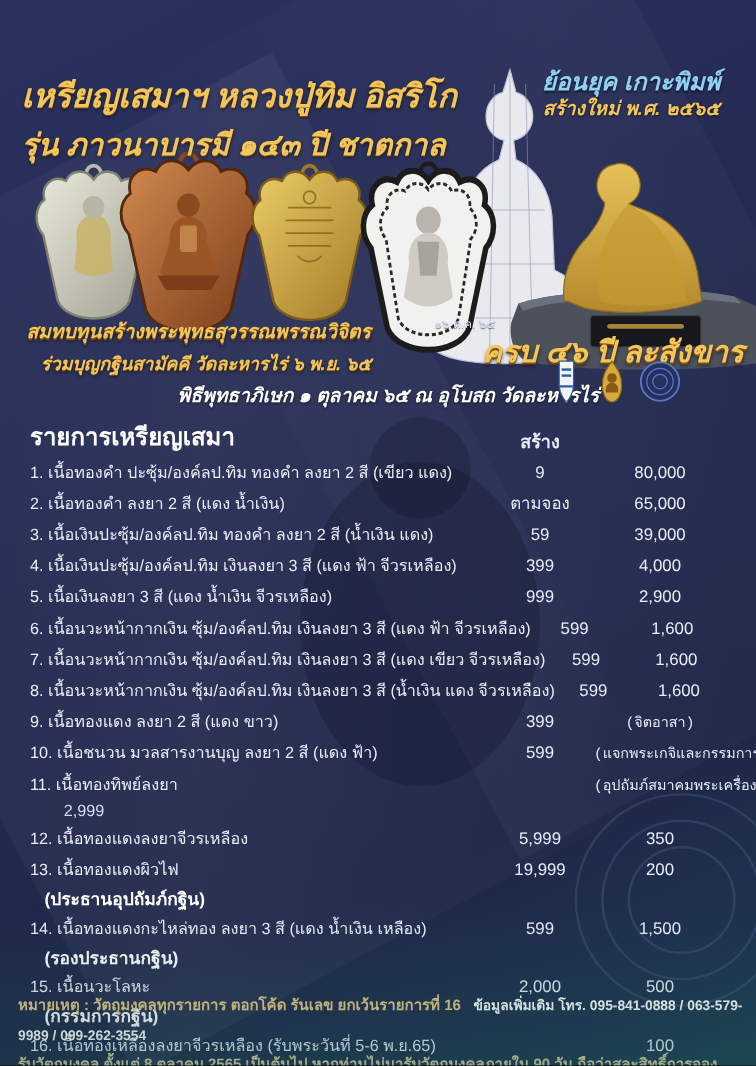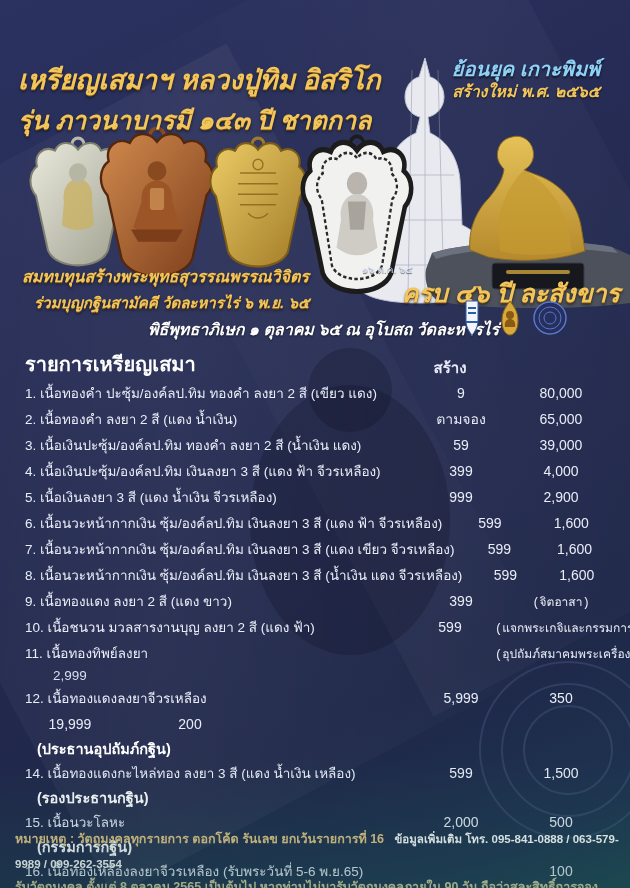--- a/index.html
+++ b/index.html
@@ -35,21 +35,21 @@
   .watermark{position:absolute;pointer-events:none;}
   
   .table{position:absolute;top:346px;left:25px;width:580px;}
   .thead{display:flex;align-items:flex-end;height:34px;margin-bottom:0;}
   .thead .c-name{font-size:20px;font-weight:800;color:#ffffff;}
   .thead .c-qty,.thead .c-price{font-size:15px;font-weight:700;color:#e8ecf8;}
   .trow{display:flex;align-items:center;}
   .c-name{flex:0 0 380px;white-space:nowrap;}
   .c-qty{width:90px;text-align:center;white-space:nowrap;}
   .c-price{width:110px;text-align:center;white-space:nowrap;}
-  .t-i{height:26px;font-size:13.5px;color:#e9edf8;gap:20px;}
+  .t-i{height:26px;font-size:13.5px;color:#e9edf8;}
   .t-i .c-qty,.t-i .c-price{font-size:14px;}
   .t-h{height:23px;font-size:14.5px;font-weight:800;color:#ffffff;padding-left:12px;}
   .t-s{height:19px;font-size:11.5px;color:#d7ddf0;}
   .t-s .c-name{padding-left:14px;}
   .t-s .c-qty{font-size:13.5px;}
   .note{font-size:12px !important;font-family:Liberation Mono, monospace;}
   
   .footer{position:absolute;left:15px;right:10px;top:826px;line-height:23px;}
   .f-note1{font-size:12.5px;font-weight:800;color:#e6c684;}
   .f-contact{font-size:11.5px;font-weight:800;color:#ffffff;margin-left:6px;}
@@ -249,20 +249,21 @@
         <div class="trow t-s">
           <span class="c-qty">2,999</span>
           <span class="c-price"></span>
         </div>
         <div class="trow t-i">
           <span class="c-name">12. เนื้อทองแดงลงยาจีวรเหลือง</span>
           <span class="c-qty">5,999</span>
           <span class="c-price">350</span>
         </div>
         <div class="trow t-i">
+          <span class="c-name">13. เนื้อทองแดงผิวไฟ</span>
           <span class="c-qty">19,999</span>
           <span class="c-price">200</span>
         </div>
         <div class="trow t-h">
           <span class="c-name">(ประธานอุปถัมภ์กฐิน)</span>
         </div>
         <div class="trow t-i">
           <span class="c-name">14. เนื้อทองแดงกะไหล่ทอง ลงยา 3 สี (แดง น้ำเงิน เหลือง)</span>
           <span class="c-qty">599</span>
           <span class="c-price">1,500</span>

